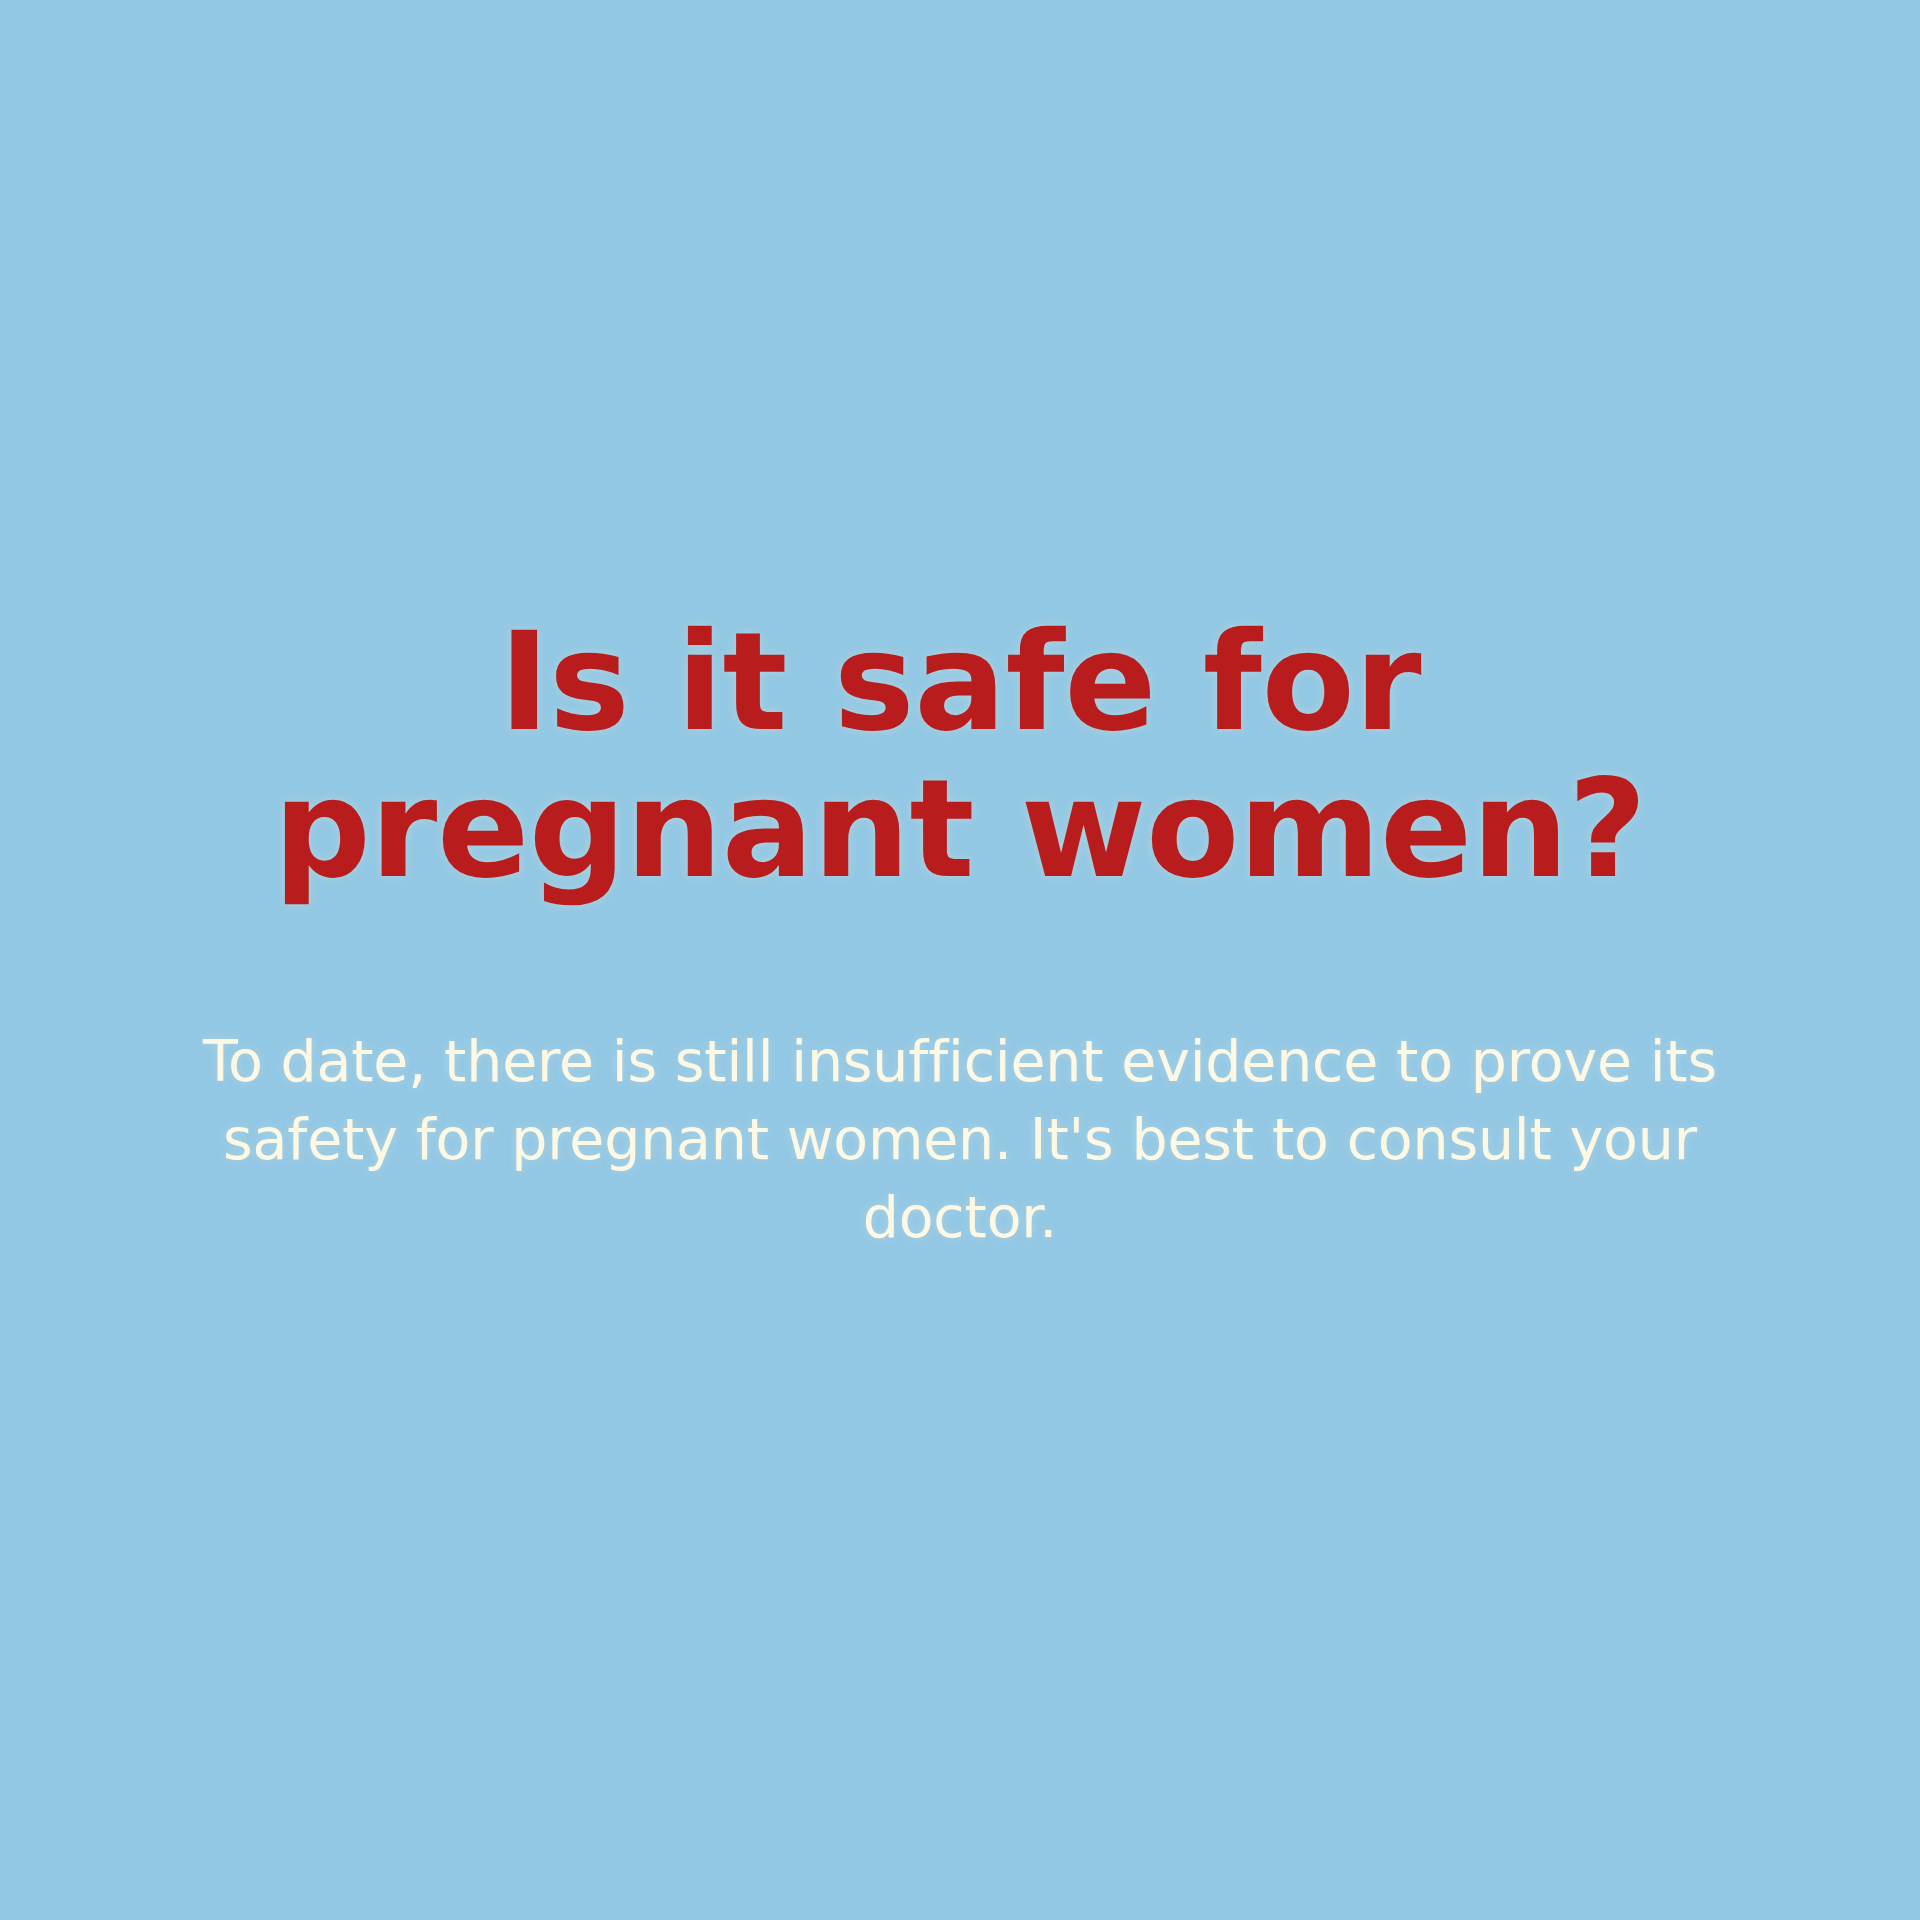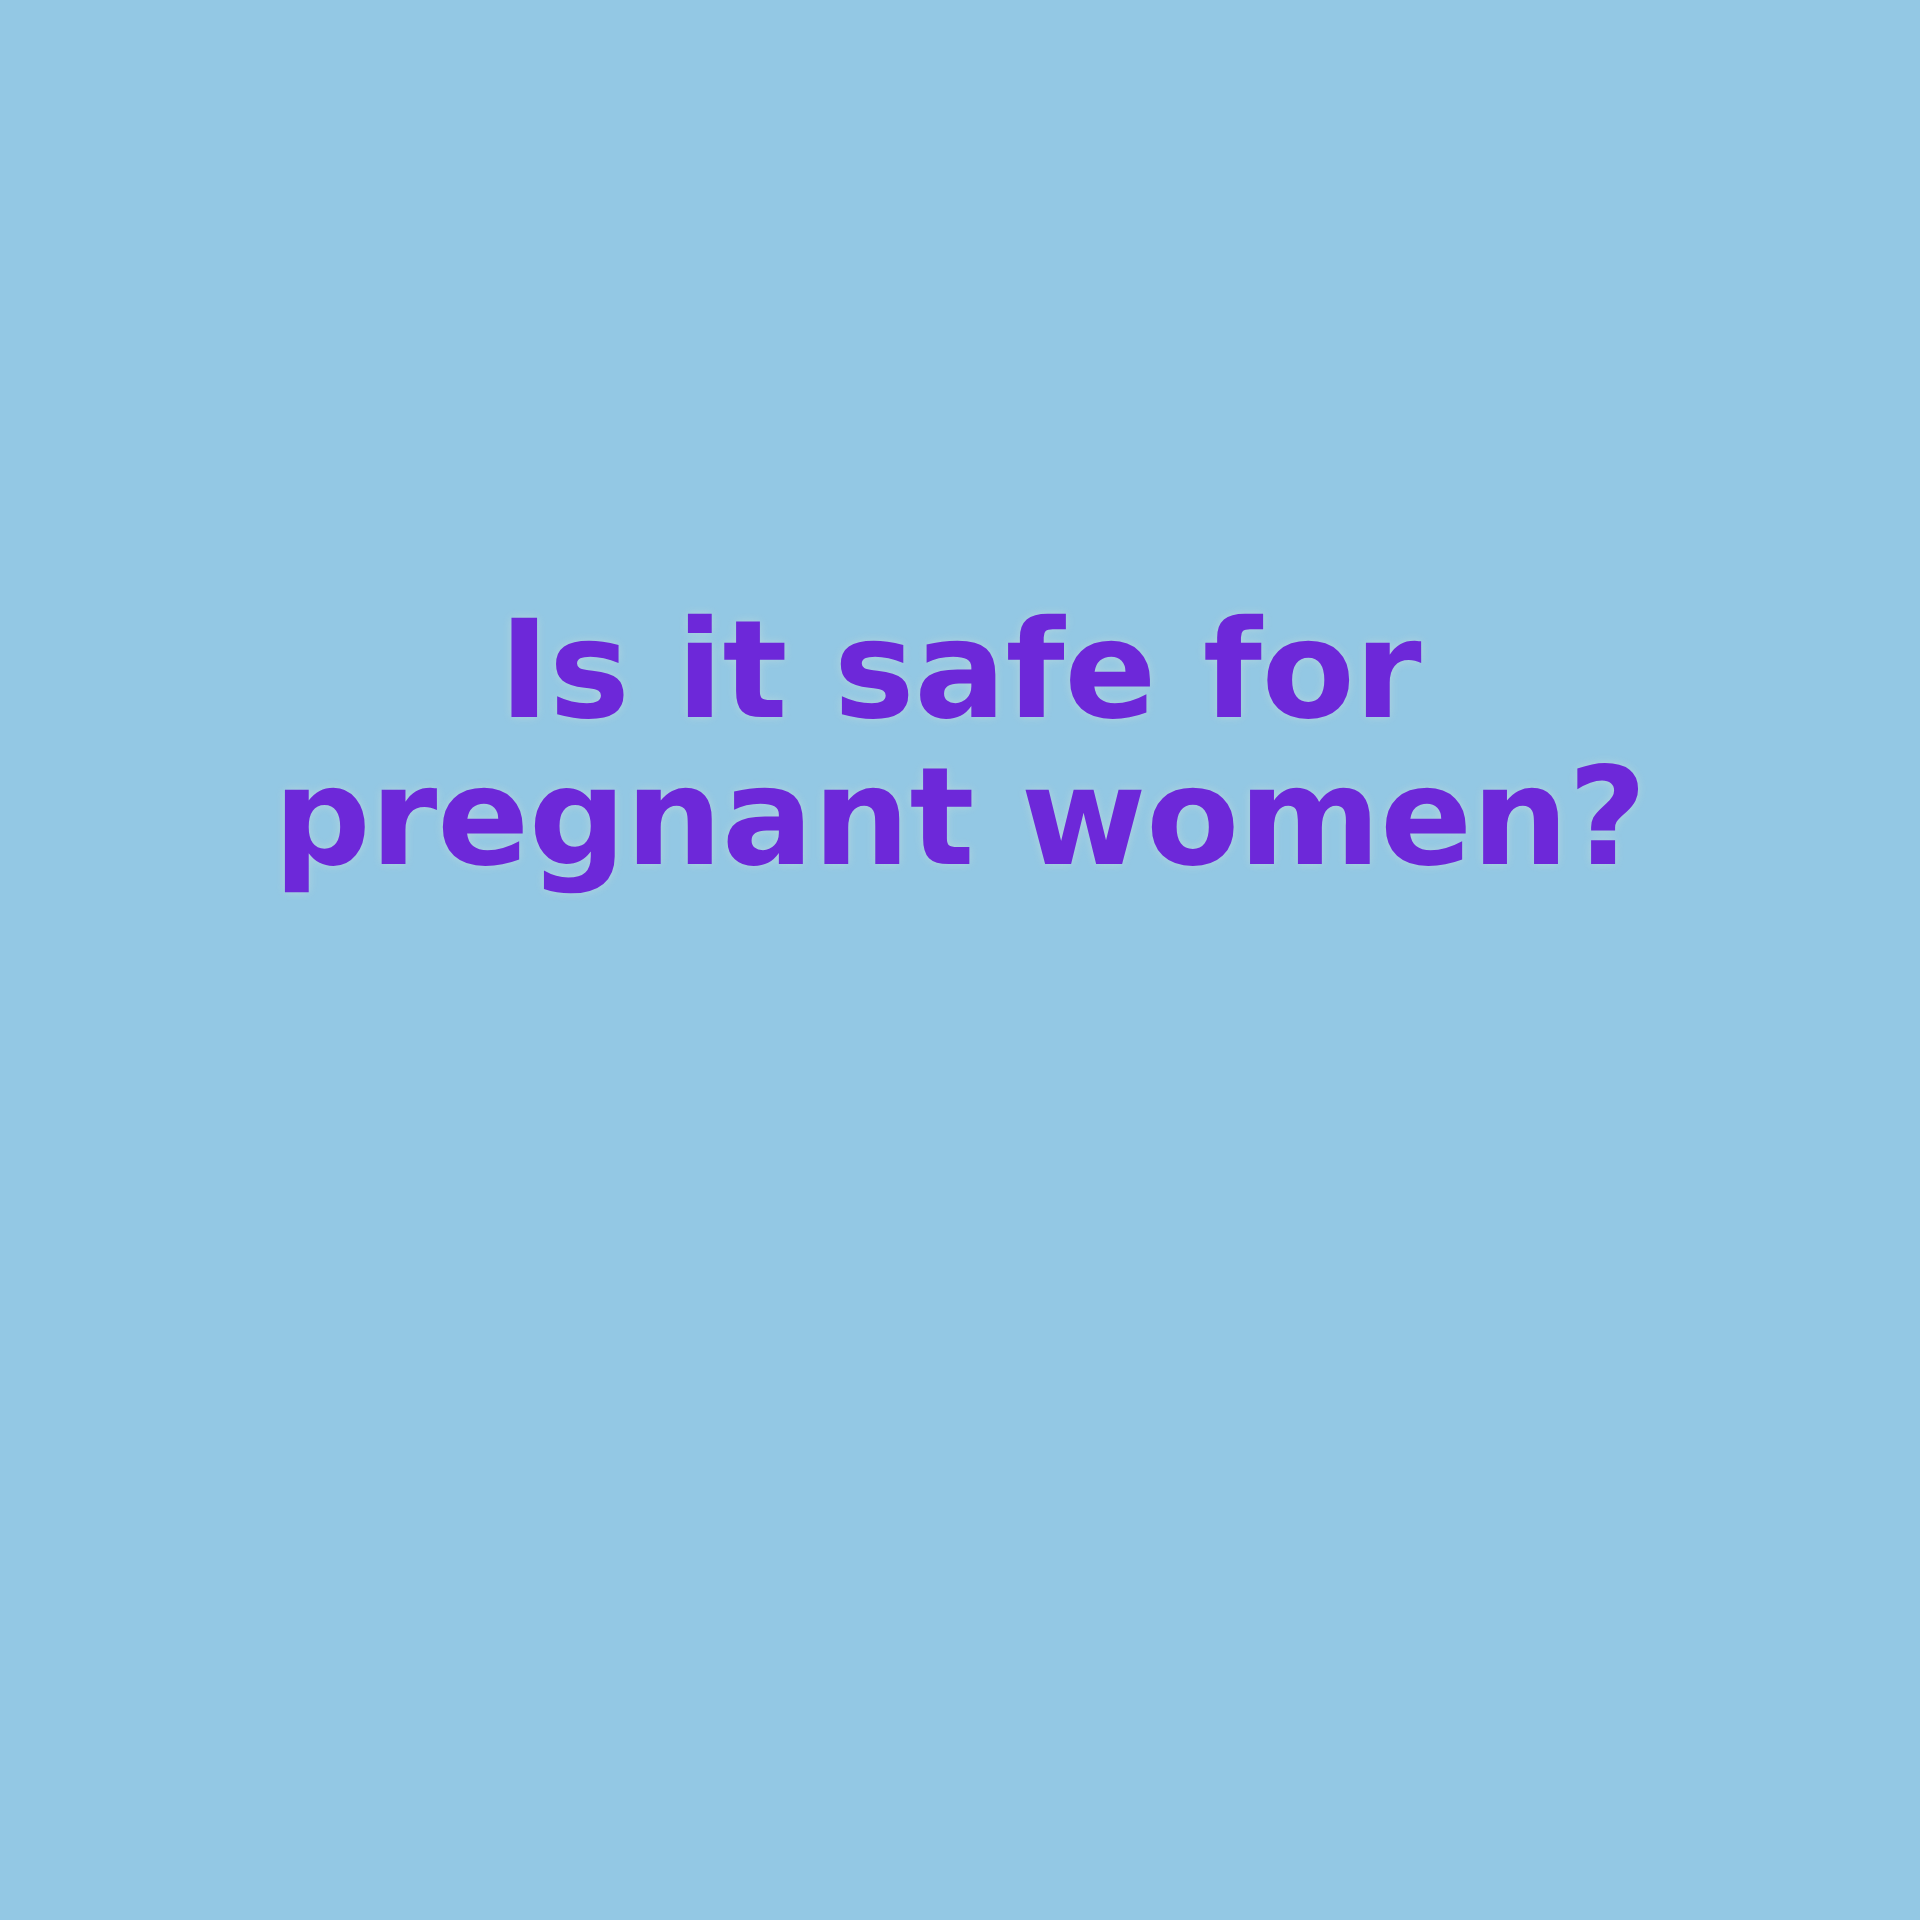--- a/index.html
+++ b/index.html
@@ -63,16 +63,17 @@
     letter-spacing: -0.2px;
     text-shadow: 0 0 8px rgba(253, 248, 227, 0.25);
     white-space: pre-line;
   }
 </style>
 </head>
 <body>
 
 <div id="poster" style="background: rgb(147, 200, 228);">
 
-  <h1 class="headline" style="color: #6d28d9;">Is it safe for pregnant women?</h1>
+  <h1 class="headline" style="color: #b91c1c; margin-top: 12px;">Is it safe for pregnant women?</h1>
 
+  <p class="body-copy" style="color: rgb(253, 248, 227);">To date, there is still insufficient evidence to prove its safety for pregnant women. It's best to consult your doctor.</p>
 
 </div>
 
 </body></html>

